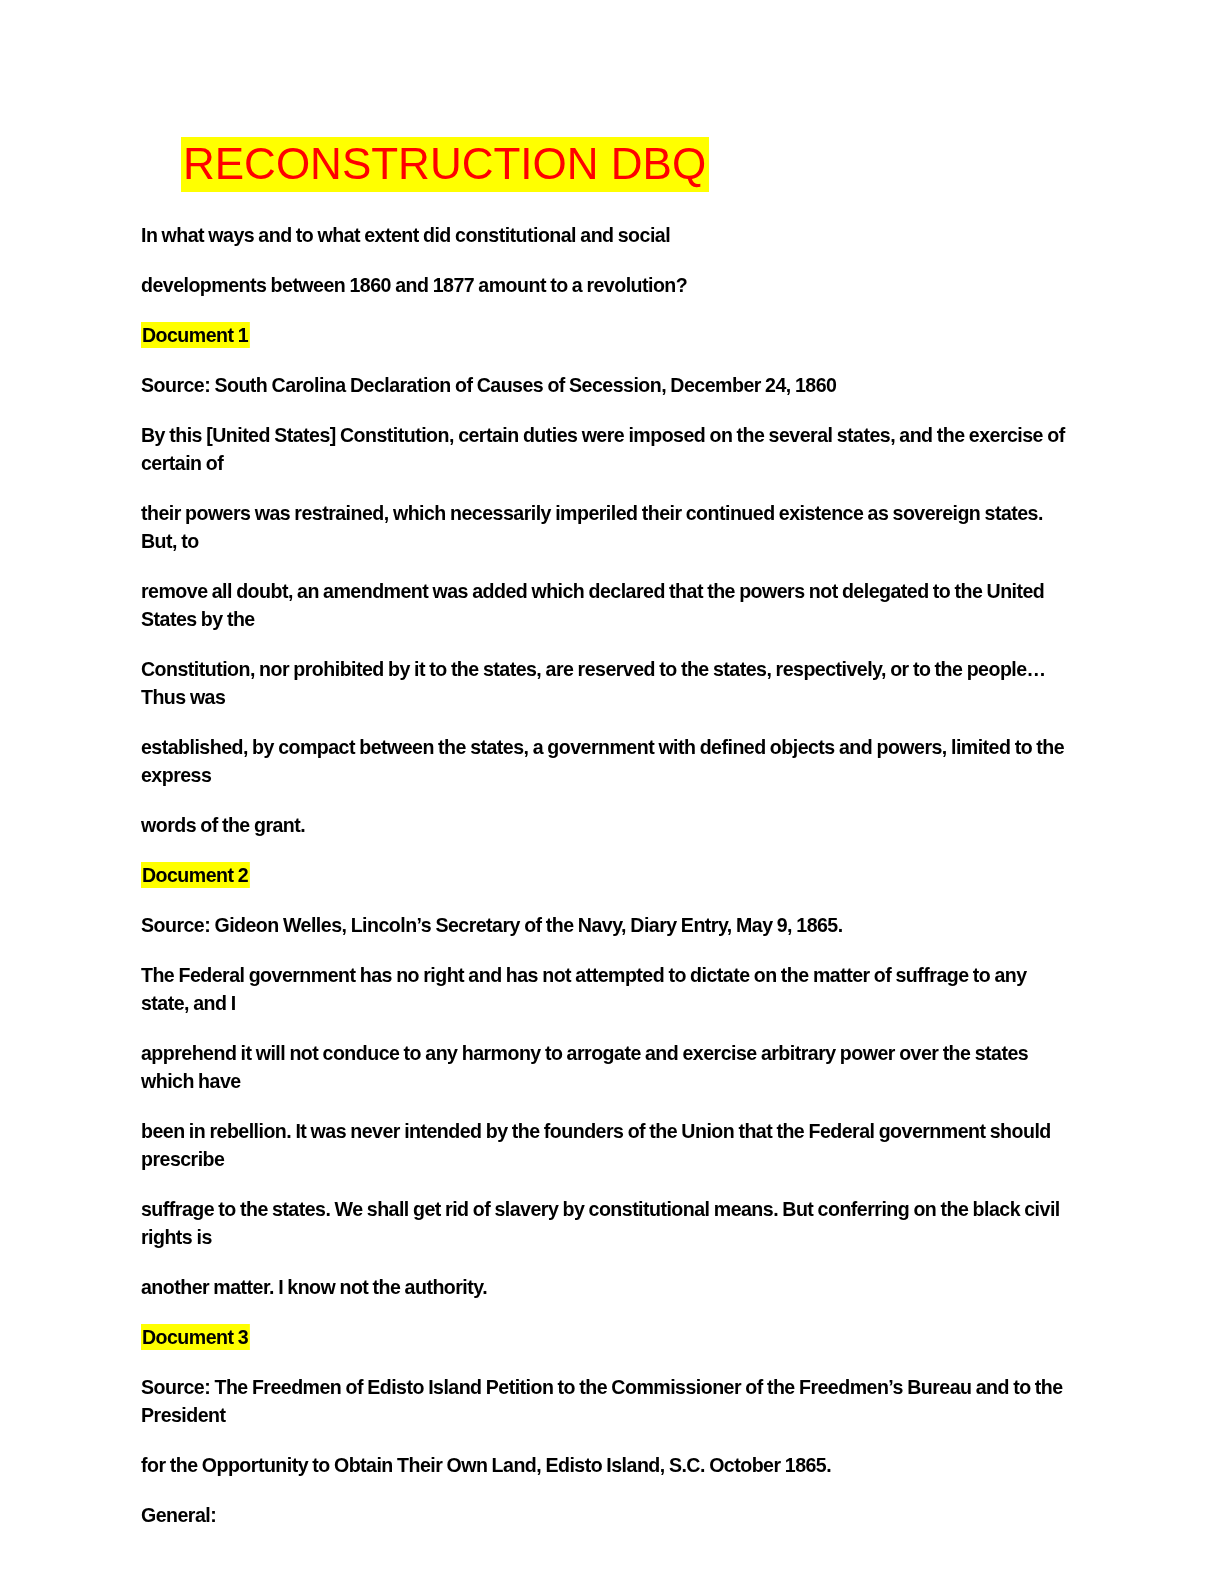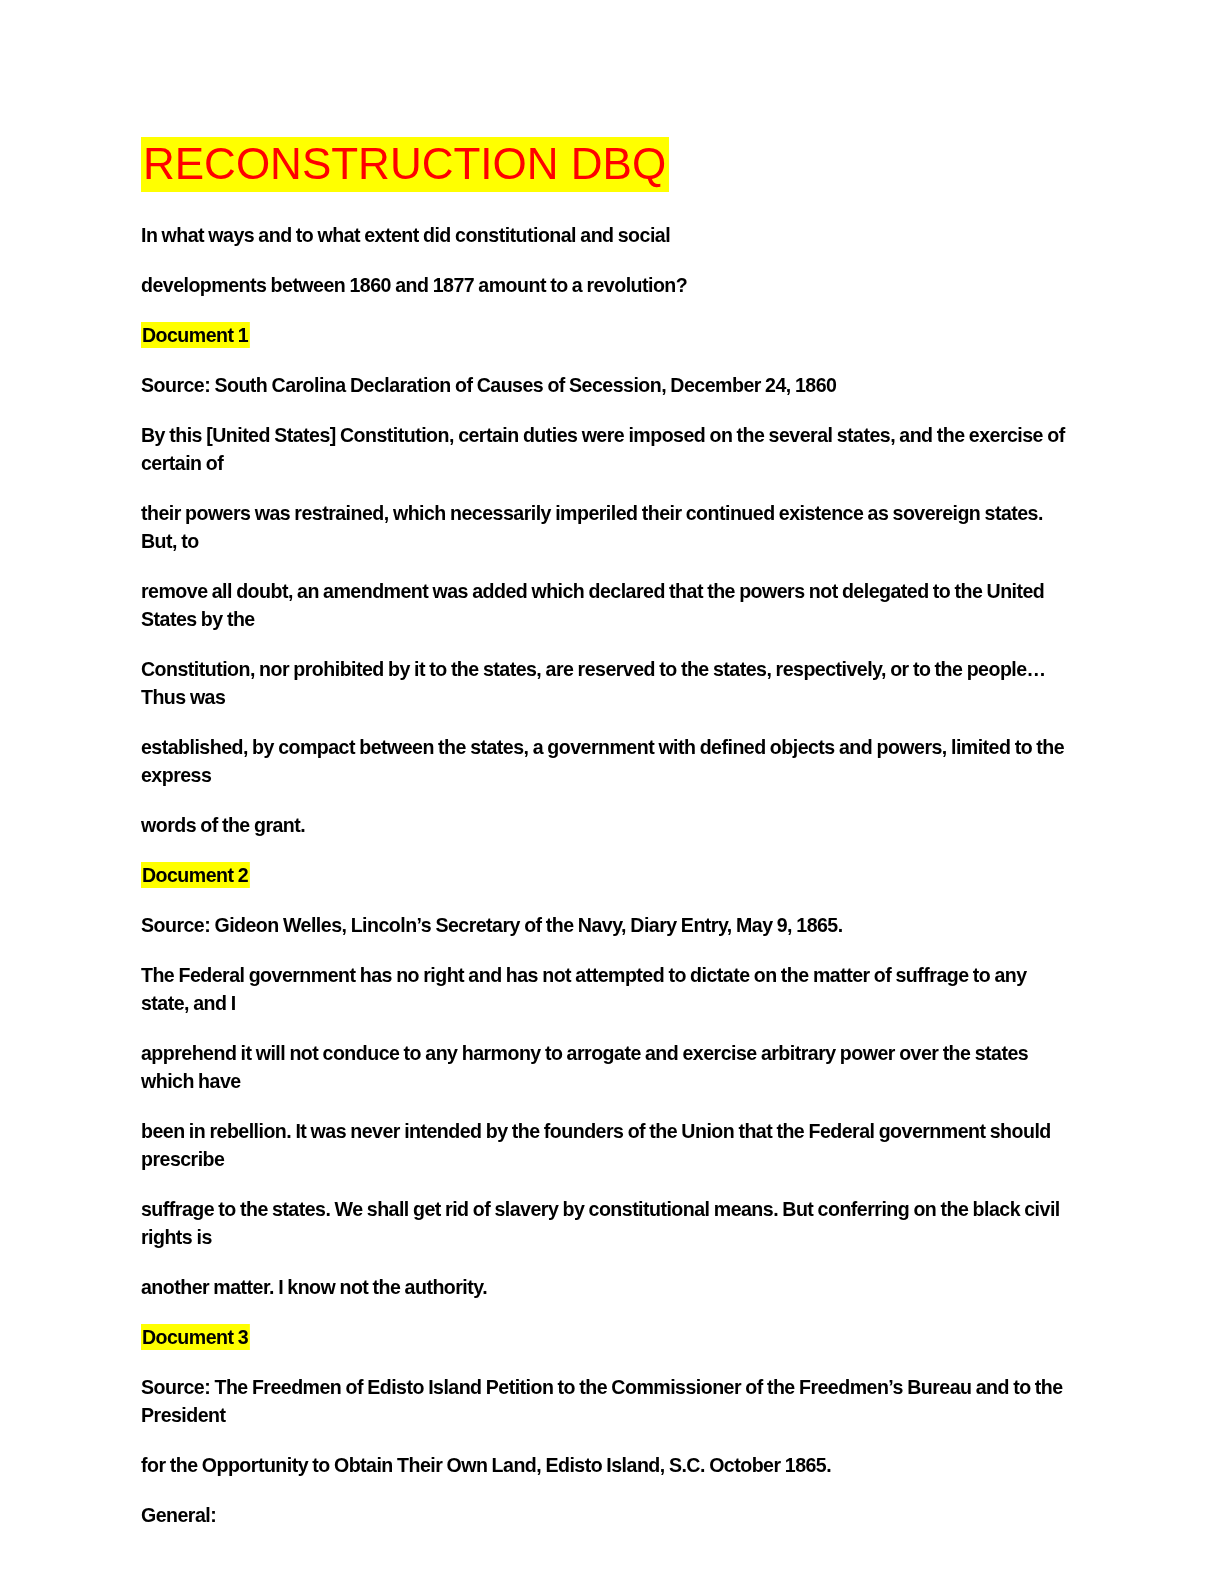--- a/index.html
+++ b/index.html
@@ -41,20 +41,21 @@
     font-weight: 400;
     letter-spacing: 0px;
     color: #ff0000;
     display: block;
   }
   .doc-title .hl {
     background: #ffff00;
     color: #ff0000;
     padding: 2px 3px 4px 2px;
     box-decoration-break: clone;
+    margin-left: 40px;
     -webkit-box-decoration-break: clone;
   }
 
   
   .para {
     margin: 0;
     padding: 0;
     font-family: "Liberation Sans", sans-serif;
     font-size: 20.5px;
     line-height: 28px;

